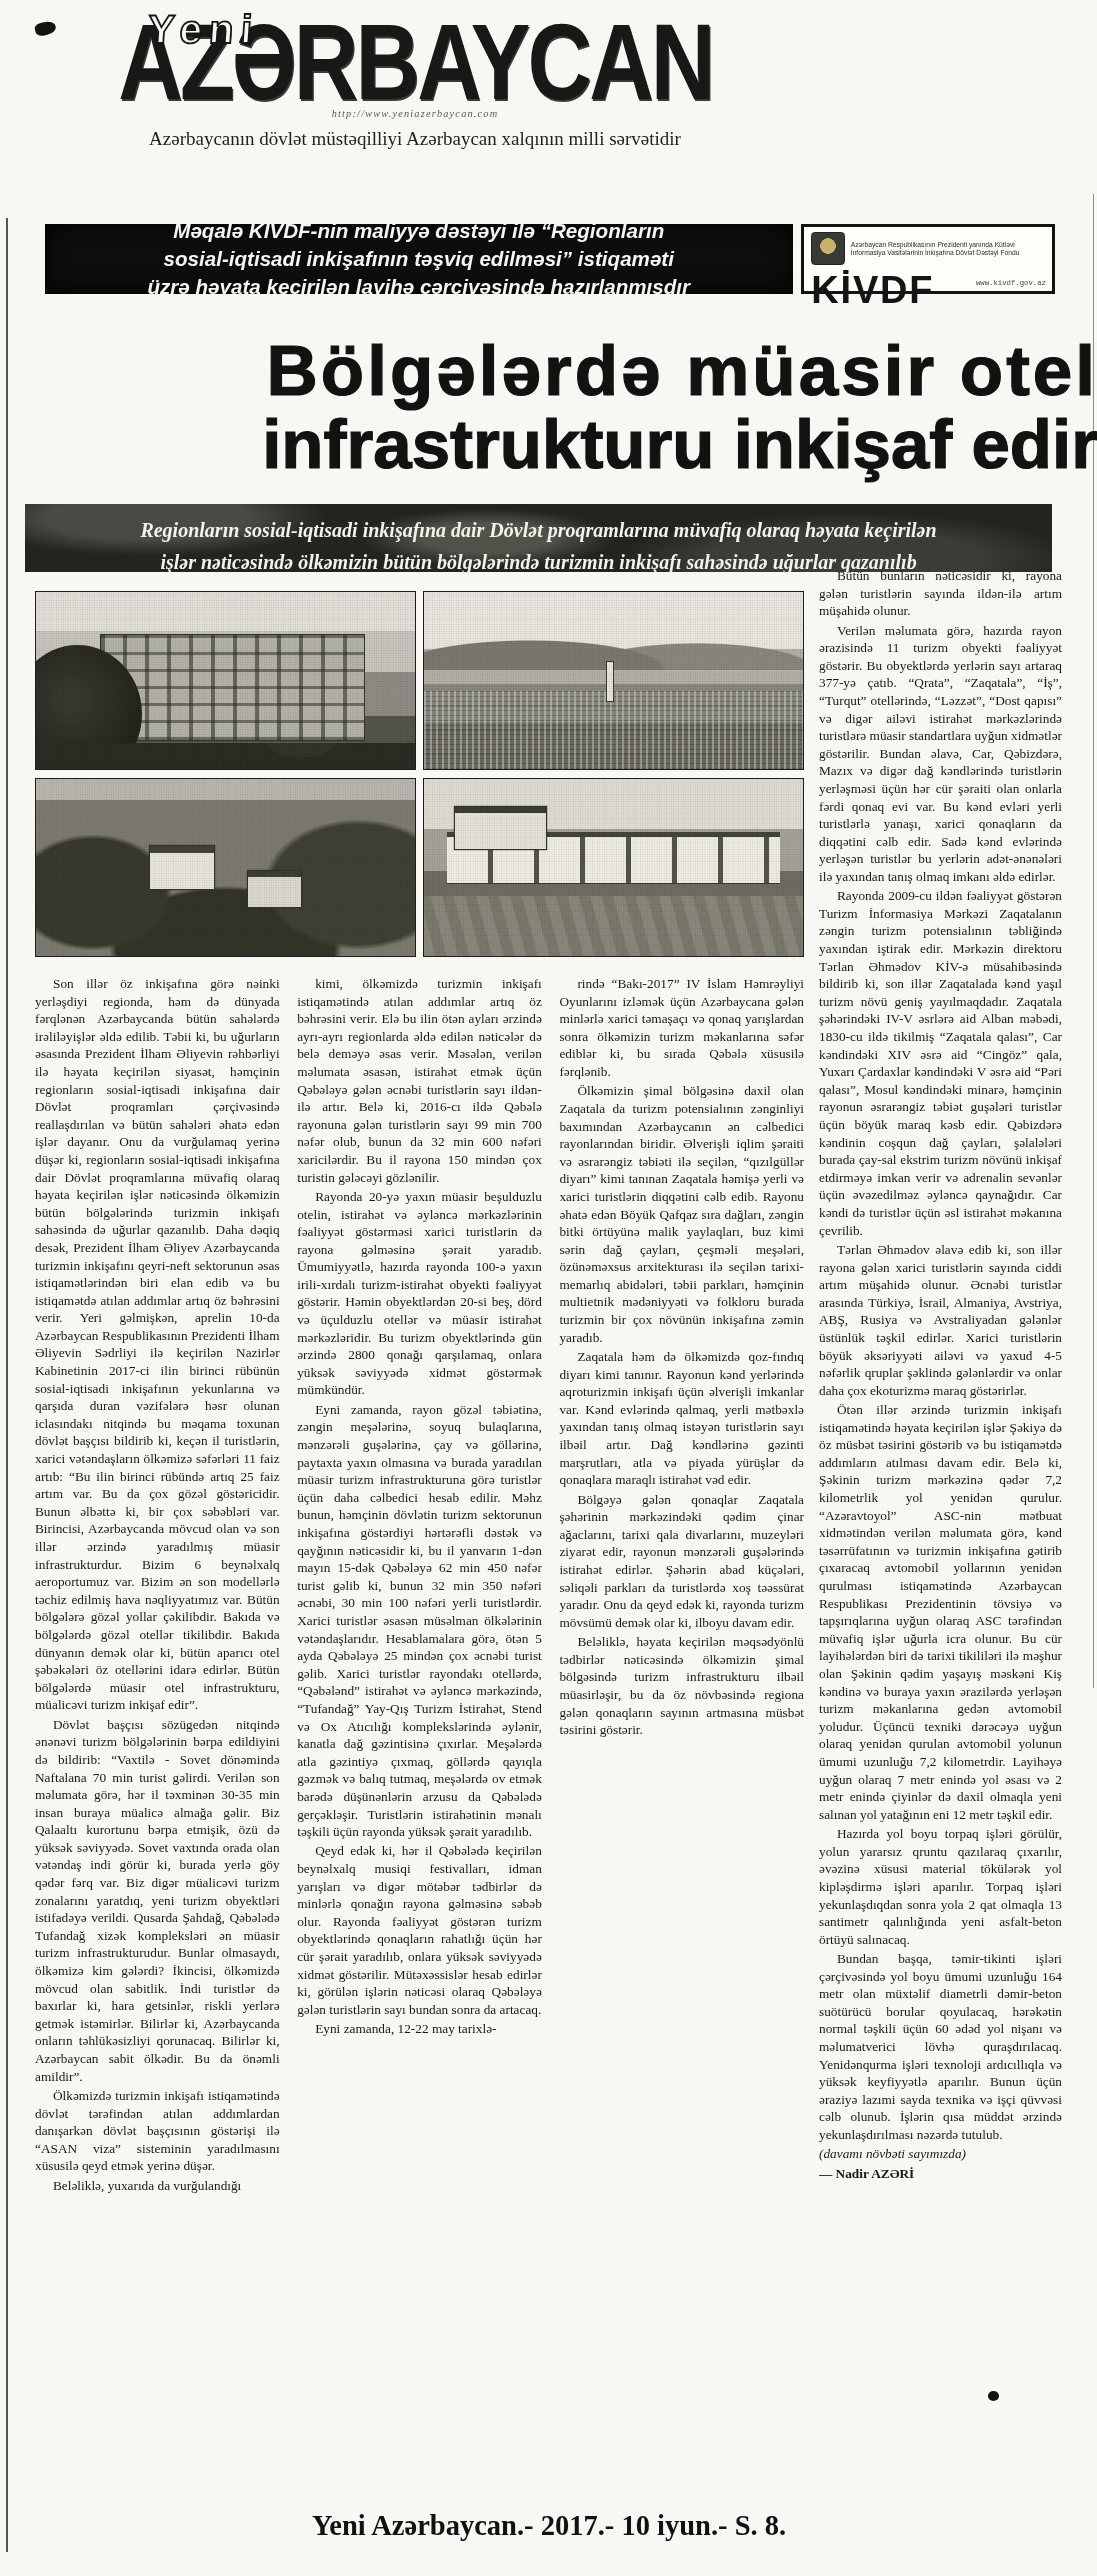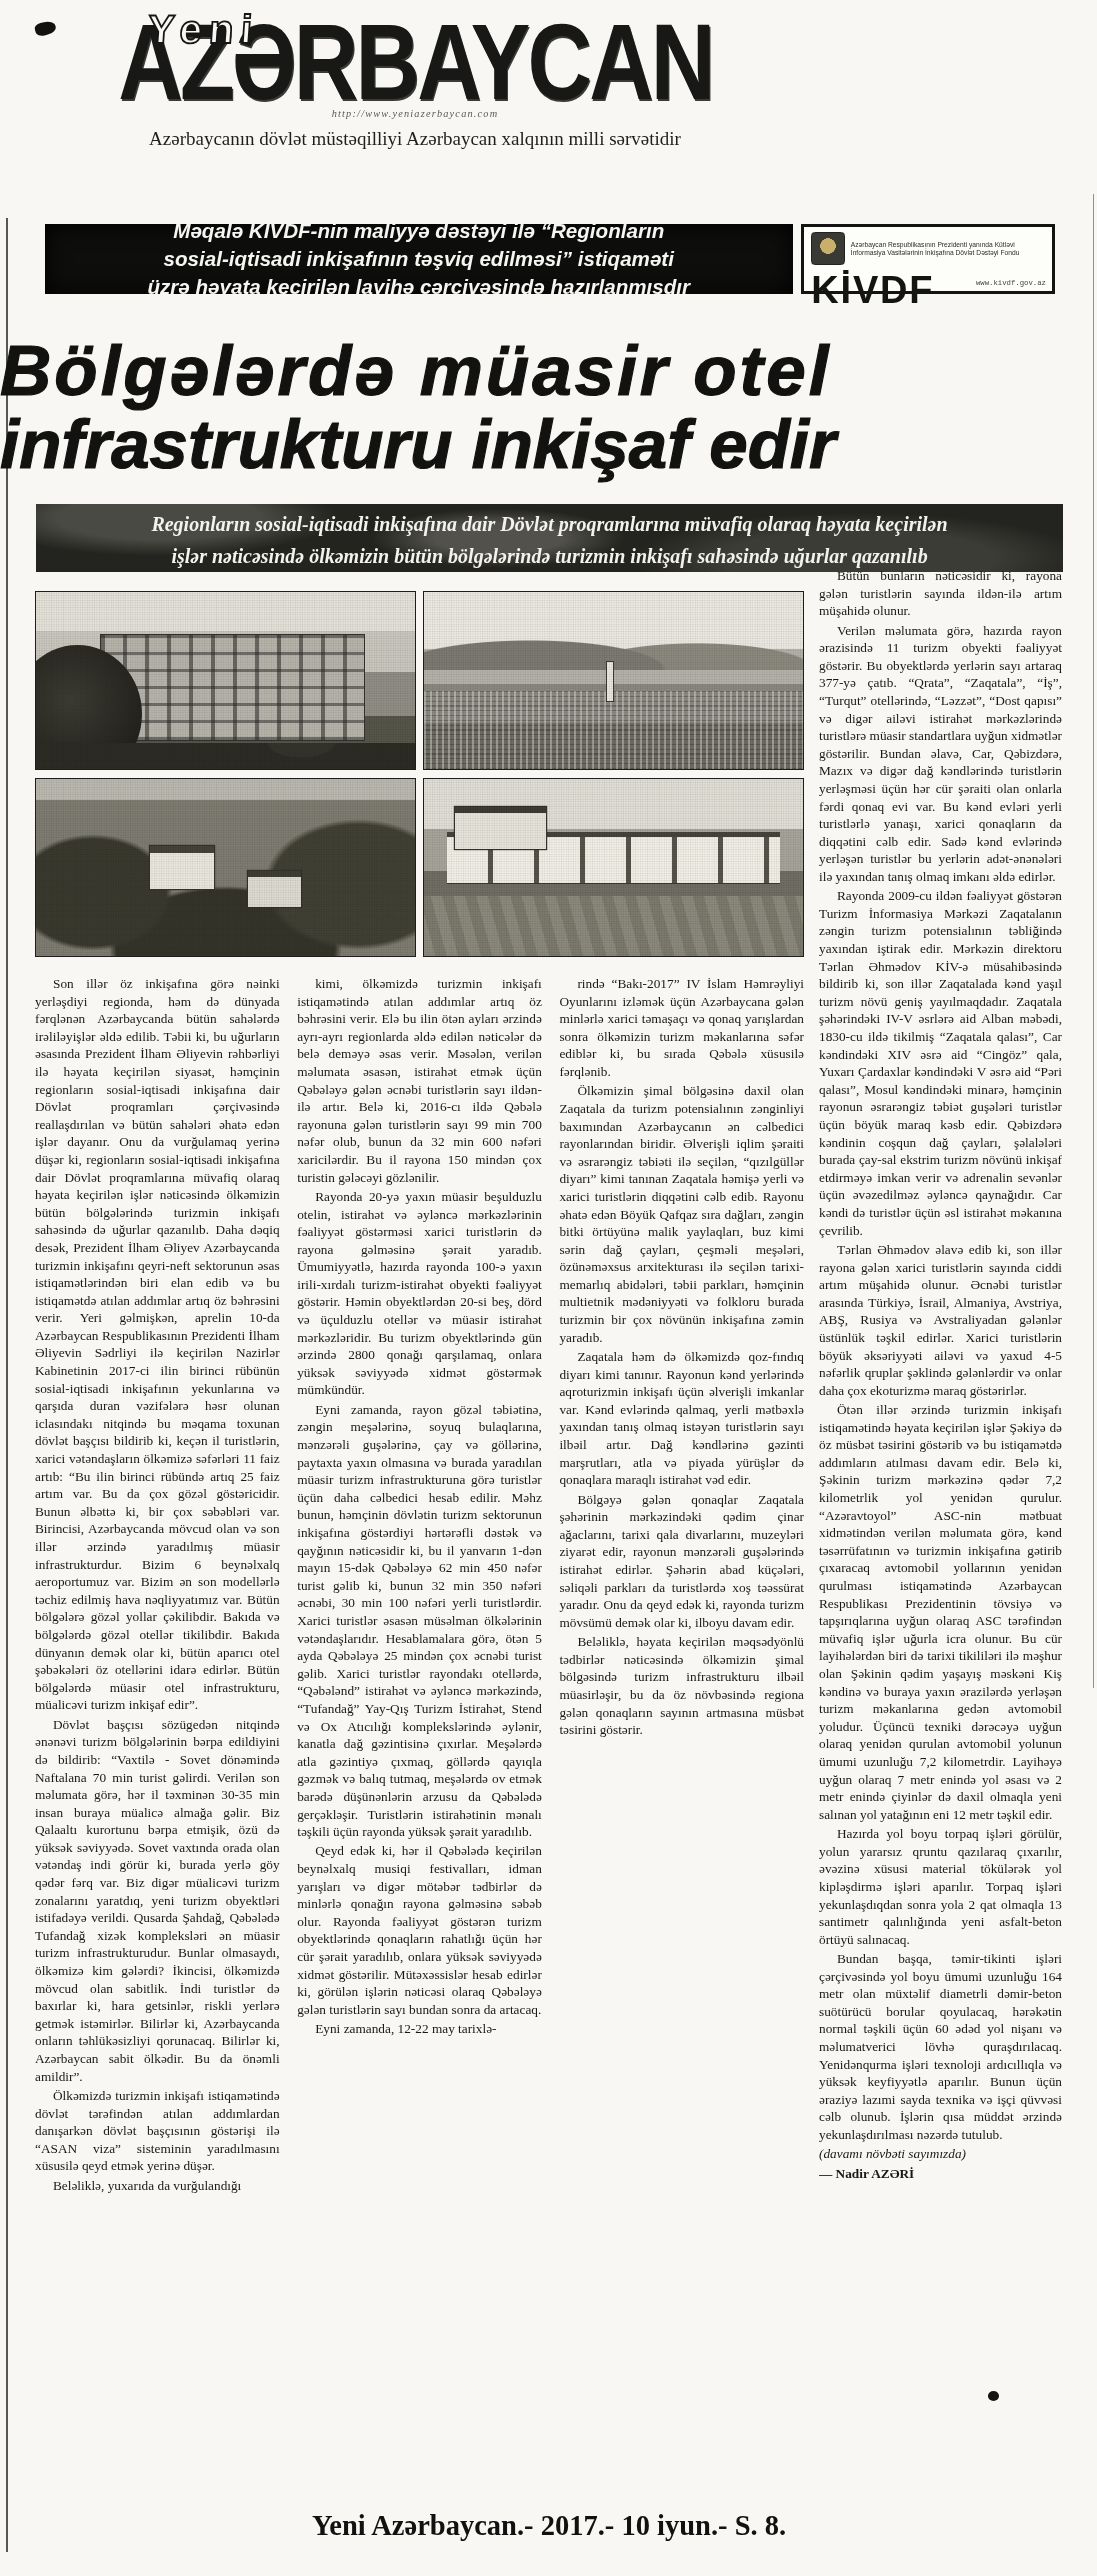--- a/index.html
+++ b/index.html
@@ -43,34 +43,34 @@
     width:31.5px;height:31.5px;flex:0 0 31.5px;border:1.2px solid #222;border-radius:3.6px;
     background:radial-gradient(circle at 50% 42%, #c9b06a 0 32%, #3a3a34 33%);
   }
   .kivdf-fullname{font-family:"Liberation Sans",sans-serif;font-size:6.7px;line-height:7.9px;color:#2c2b29;}
   .kivdf-acronym{
     font-family:"Liberation Sans",sans-serif;font-weight:bold;font-size:38px;
     letter-spacing:1.8px;color:#141413;line-height:39px;margin-top:6px;
   }
   .kivdf-site{position:absolute;right:6px;bottom:3.6px;font-family:Liberation Mono, monospace;font-size:7.3px;color:#444;}
   
-  .headline{position:absolute;top:333px;left:0;right:0;text-align:left;
-    font-family:"Liberation Sans",sans-serif;font-weight:bold;color:#121211;font-style:italic;}
+  .headline{position:absolute;top:333px;left:0;right:0;text-align:right;
+    font-family:"Liberation Sans",sans-serif;font-weight:bold;color:#121211;}
   .headline .l1{font-size:71px;line-height:75px;letter-spacing:3px;-webkit-text-stroke:1.2px #121211;}
   .headline .l2{font-size:69px;line-height:74px;letter-spacing:0;-webkit-text-stroke:1.2px #121211;}
   
   .subhead{
-    position:absolute;top:504px;left:36px;width:1027px;height:68px;
+    position:absolute;top:504px;left:25px;width:1027px;height:68px;
     background:
       radial-gradient(254px 55px at 12% 20%, #4a4a44 0 40%, transparent 70%),
       radial-gradient(303px 61px at 80% 80%, #3c3c37 0 45%, transparent 75%),
       radial-gradient(182px 42px at 45% 50%, #52524b 0 35%, transparent 70%),
       #23231f;
     color:#f3f2ec;text-align:center;font-style:italic;font-weight:bold;
-    font-size:20px;line-height:31.5px;padding-top:5px;box-sizing:border-box;
+    font-size:20px;line-height:31.5px;padding-top:11px;box-sizing:border-box;
   }
   
   .photos{position:absolute;top:591px;left:35px;width:769px;height:366px;
     display:grid;grid-template-columns:1fr 1fr;grid-template-rows:1fr 1fr;gap:7.9px;}
   .photo{position:relative;border:1.8px solid #1d1d1b;box-sizing:border-box;overflow:hidden;background:#9a988f;}
   .photo::after{content:"";position:absolute;inset:0;
     background:radial-gradient(rgba(0,0,0,.14) 0.6px, transparent 0.9px);background-size:2.4px 2.4px;}
   .photo i{position:absolute;display:block;}
   
   .p1{background:linear-gradient(180deg,#e3e1d8 0 22%,#c8c6bd 22% 45%,#8f8d84 45% 70%,#565549 70% 100%);}

